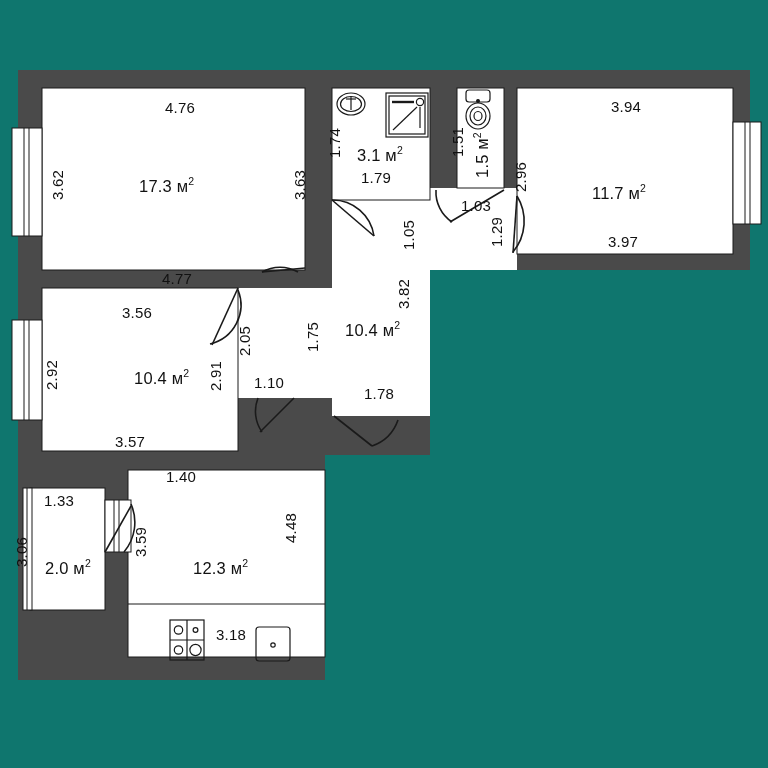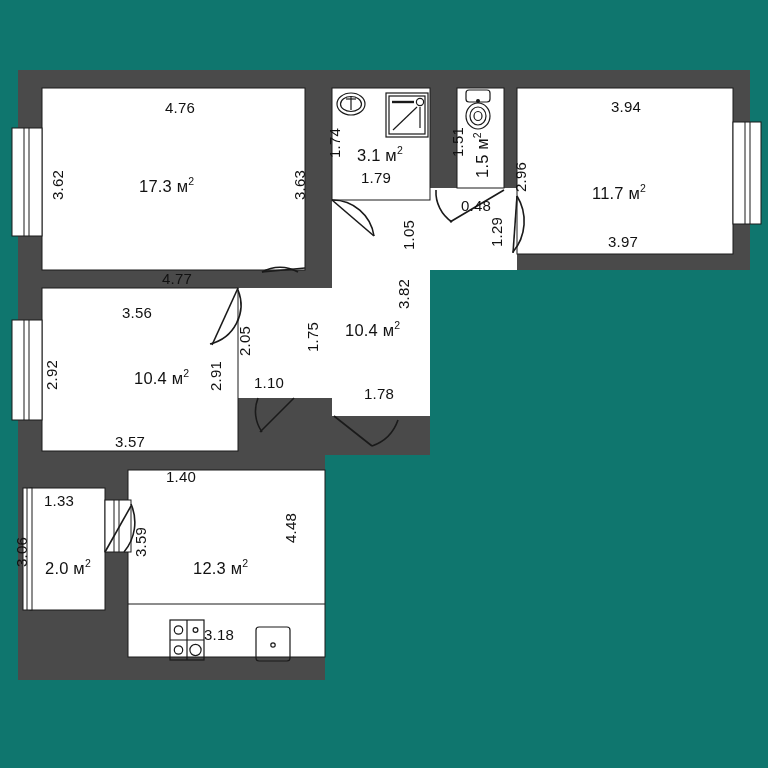--- a/index.html
+++ b/index.html
@@ -209,40 +209,40 @@
 
     <div class="lbl rot" style="left:450px;top:157px;transform:rotate(-90deg);"><span>1.51</span></div>
     <div class="lbl rot area" style="left:472px;top:178px;transform:rotate(-90deg);"><span>1.5 м</span><span class="sup">2</span></div>
 
     <div class="lbl" style="left:611px;top:99px;text-align:center;"><span>3.94</span></div>
     <div class="lbl rot" style="left:513px;top:192px;transform:rotate(-90deg);"><span>2.96</span></div>
     <div class="lbl area" style="left:592px;top:167px;margin-top:16px;"><span>11.7 м</span><span class="sup">2</span></div>
     <div class="lbl" style="left:608px;top:234px;"><span>3.97</span></div>
 
     <div class="lbl rot" style="left:401px;top:250px;transform:rotate(-90deg);"><span>1.05</span></div>
-    <div class="lbl" style="left:461px;top:198px;"><span>0.48</span></div>
+    <div class="lbl" style="left:461px;top:198px;"><span>1.03</span></div>
     <div class="lbl rot" style="left:489px;top:247px;transform:rotate(-90deg);"><span>1.29</span></div>
     <div class="lbl rot" style="left:396px;top:309px;transform:rotate(-90deg);"><span>3.82</span></div>
     <div class="lbl area" style="left:345px;top:320px;"><span>10.4 м</span><span class="sup">2</span></div>
     <div class="lbl rot" style="left:305px;top:352px;transform:rotate(-90deg);"><span>1.75</span></div>
     <div class="lbl" style="left:364px;top:386px;"><span>1.78</span></div>
 
     <div class="lbl" style="left:122px;top:305px;"><span>3.56</span></div>
     <div class="lbl rot" style="left:44px;top:390px;transform:rotate(-90deg);"><span>2.92</span></div>
     <div class="lbl area" style="left:114px;top:368px;margin-left:20px;"><span>10.4 м</span><span class="sup">2</span></div>
     <div class="lbl rot" style="left:208px;top:391px;transform:rotate(-90deg);"><span>2.91</span></div>
     <div class="lbl" style="left:115px;top:434px;"><span>3.57</span></div>
 
     <div class="lbl rot" style="left:237px;top:356px;transform:rotate(-90deg);"><span>2.05</span></div>
     <div class="lbl" style="left:254px;top:375px;text-align:center;"><span>1.10</span></div>
 
     <div class="lbl" style="left:166px;top:469px;"><span>1.40</span></div>
     <div class="lbl rot" style="left:283px;top:543px;transform:rotate(-90deg);"><span>4.48</span></div>
     <div class="lbl area" style="left:193px;top:558px;"><span>12.3 м</span><span class="sup">2</span></div>
     <div class="lbl rot" style="left:133px;top:557px;transform:rotate(-90deg);"><span>3.59</span></div>
-    <div class="lbl" style="left:204px;top:627px;"><span>3.18</span></div>
+    <div class="lbl" style="left:204px;top:627px;padding-left:12px;"><span>3.18</span></div>
 
     <div class="lbl" style="left:44px;top:493px;"><span>1.33</span></div>
     <div class="lbl rot" style="left:14px;top:567px;transform:rotate(-90deg);"><span>3.06</span></div>
     <div class="lbl area" style="left:45px;top:558px;"><span>2.0 м</span><span class="sup">2</span></div>
 
   </div>
 </div>
 
 </body></html>

